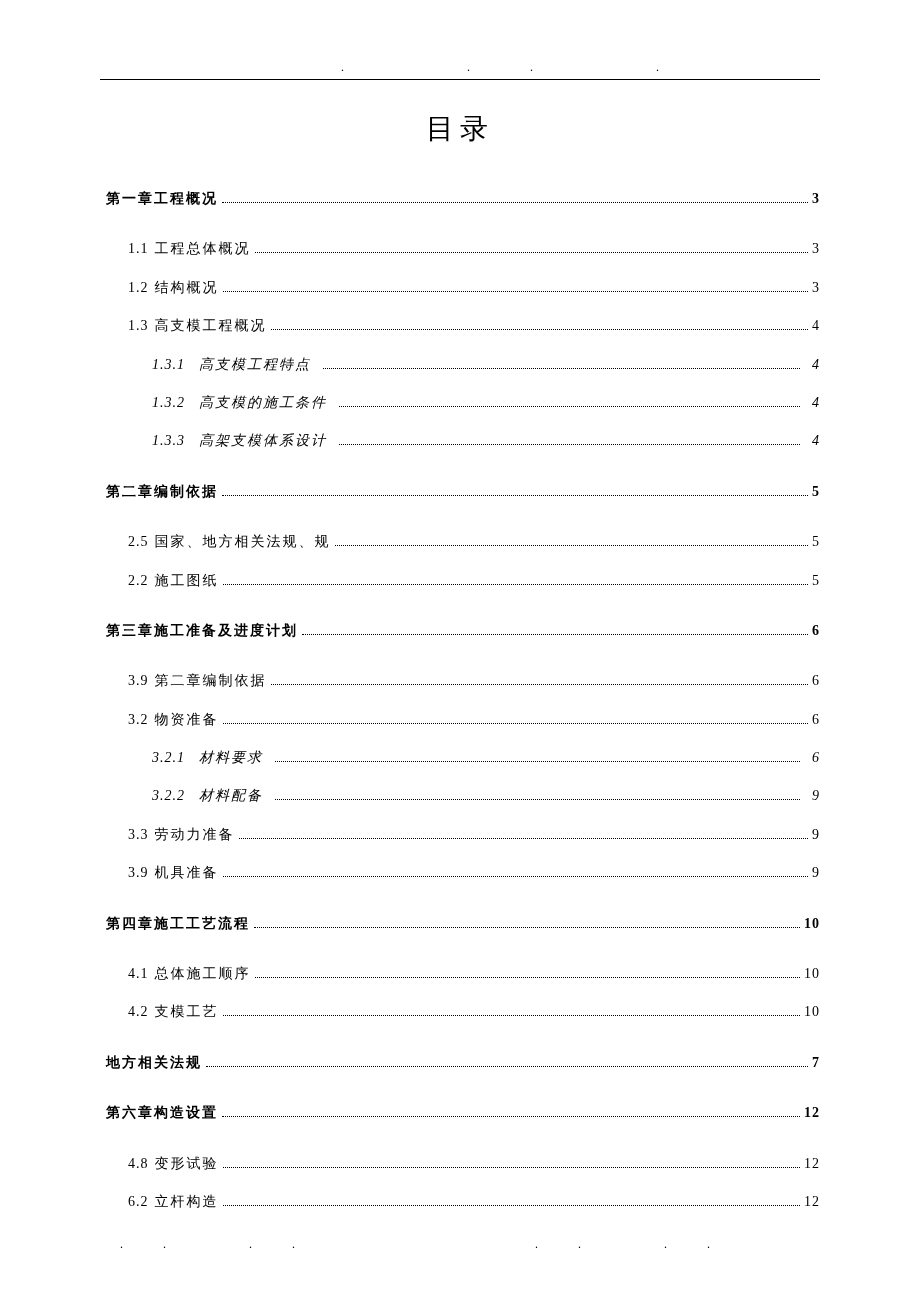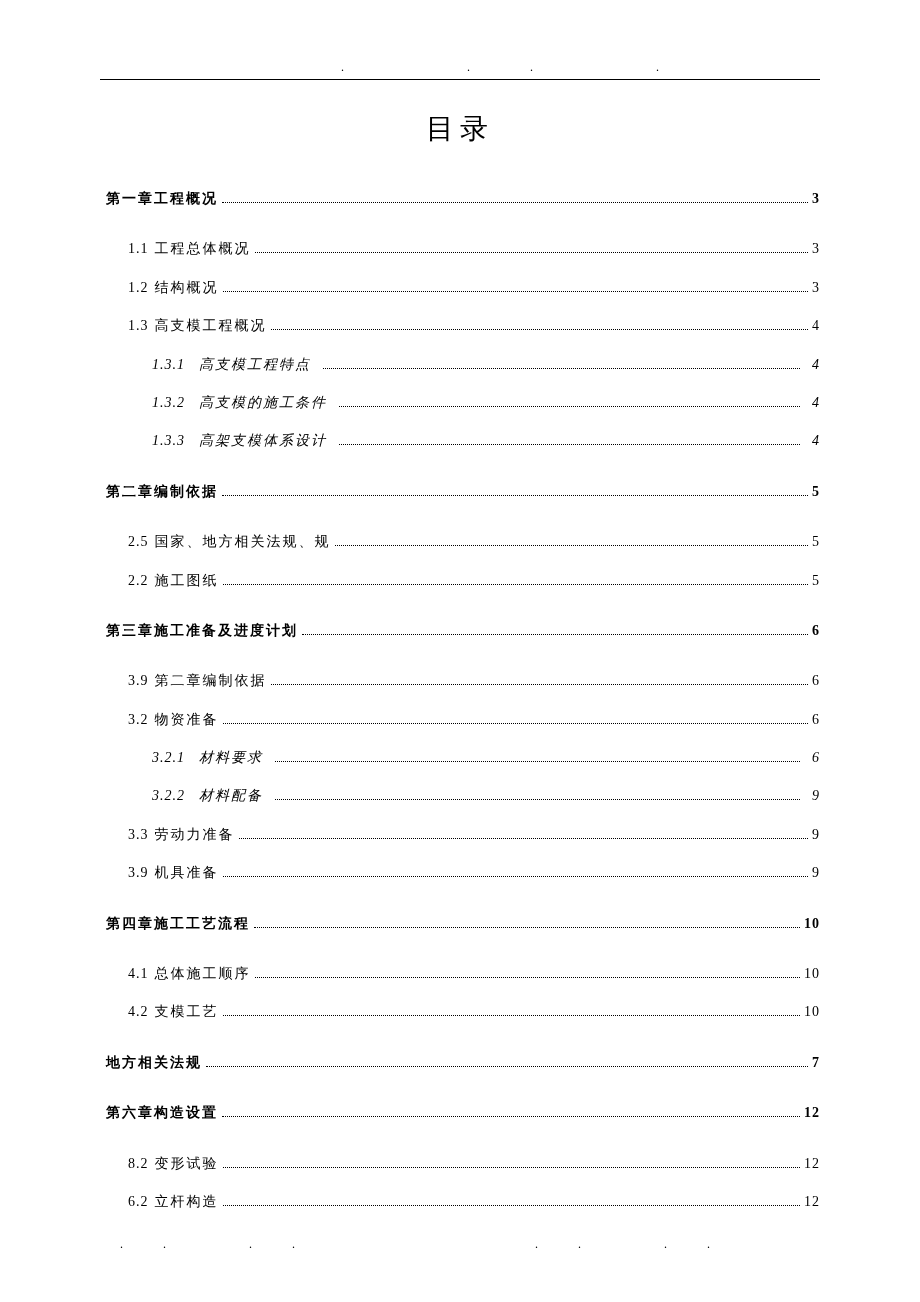--- a/index.html
+++ b/index.html
@@ -220,21 +220,21 @@
         <span class="toc-text">地方相关法规</span>
         <span class="toc-dots"></span>
         <span class="toc-page">7</span>
       </div>
       <div class="toc-row chapter">
         <span class="toc-text">第六章构造设置</span>
         <span class="toc-dots"></span>
         <span class="toc-page">12</span>
       </div>
       <div class="toc-row level2">
-        <span class="toc-num">8.2</span>
+        <span class="toc-num">4.8</span>
         <span class="toc-text">变形试验</span>
         <span class="toc-dots"></span>
         <span class="toc-page">12</span>
       </div>
       <div class="toc-row level2">
         <span class="toc-num">6.2</span>
         <span class="toc-text">立杆构造</span>
         <span class="toc-dots"></span>
         <span class="toc-page">12</span>
       </div>

